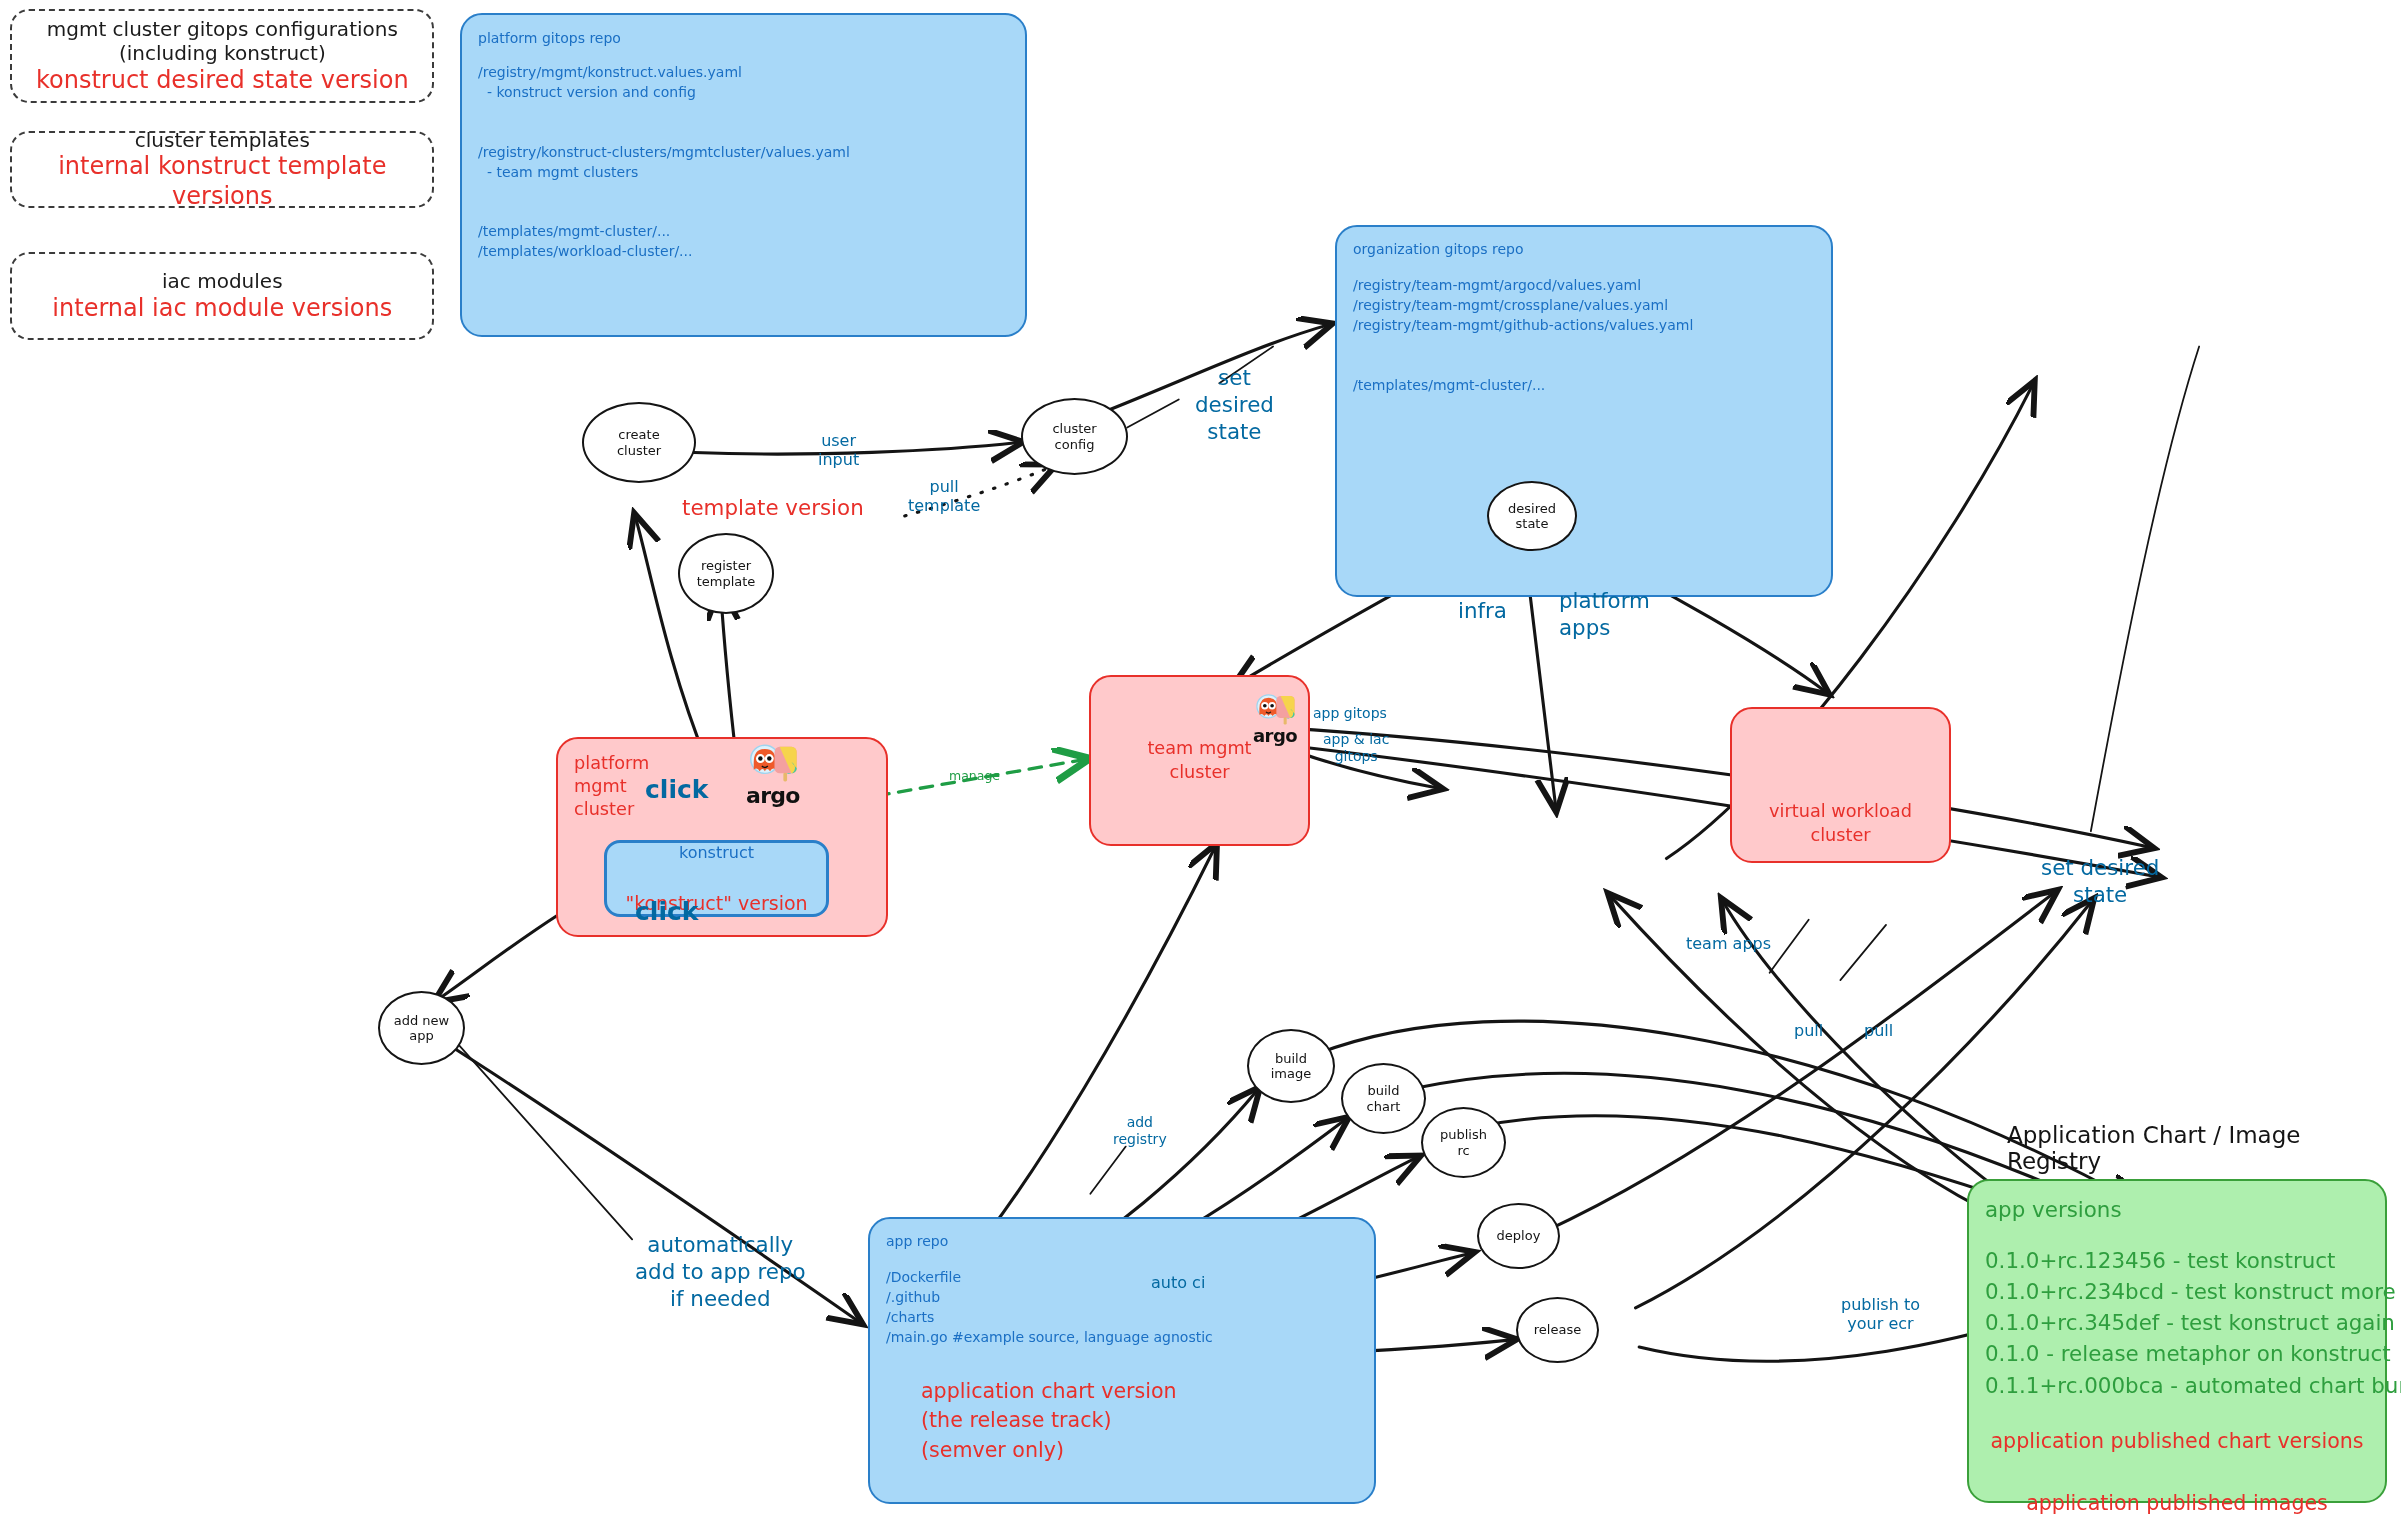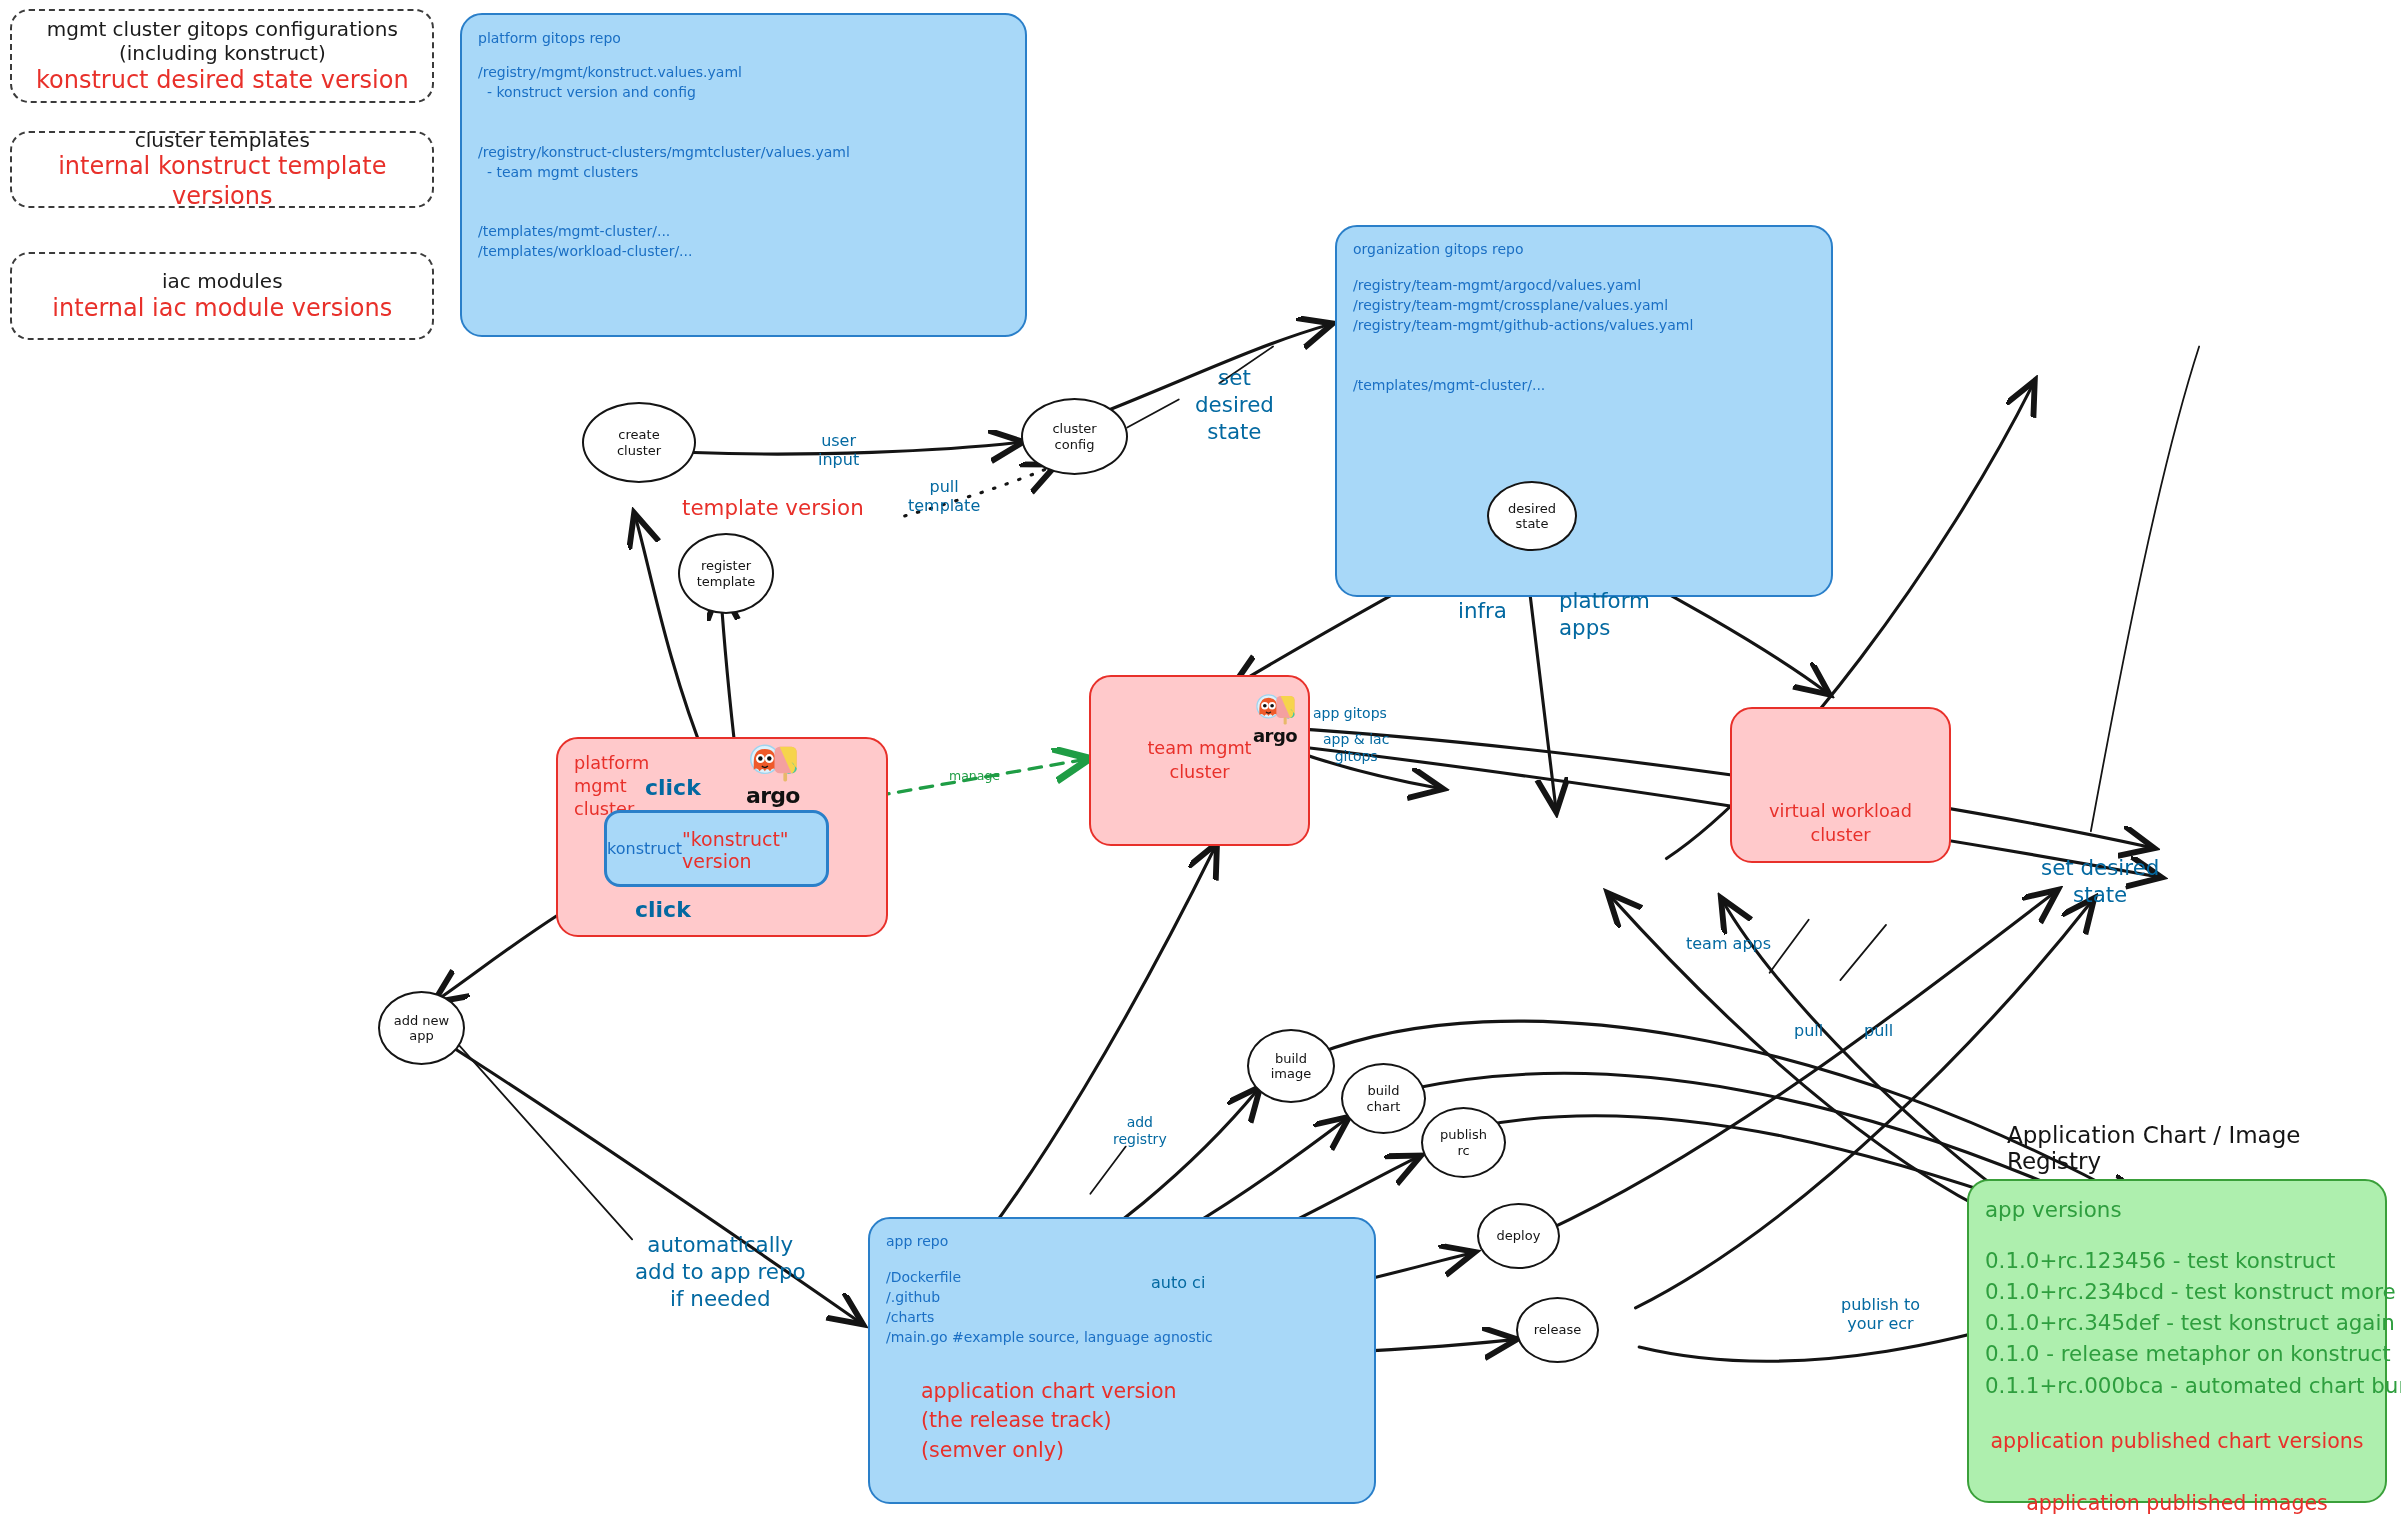--- a/index.html
+++ b/index.html
@@ -31,21 +31,21 @@
   
   .circ{position:absolute;border:2.9px solid #141414;border-radius:50%;
     background:#fff;display:flex;align-items:center;justify-content:center;
     text-align:center;color:#141414;font-size:13px;line-height:1.18;box-sizing:border-box;}
 
   
   .lbl{position:absolute;color:#0369a1;font-size:16px;line-height:1.2;text-align:center;white-space:pre;}
   .lbl-lg{font-size:21.4px;line-height:1.25;}
   .lbl-red{color:#e8302a;}
   .lbl-green{color:#1f9d45;font-size:12.5px;}
-  .lbl-xl{font-size:22px;font-weight:600;}
+  .lbl-xl{font-size:25px;font-weight:600;}
   .lbl-sm{font-size:14px;}
 
   .argo-wrap{position:absolute;display:flex;flex-direction:column;align-items:center;}
   .argo-word{font-size:22px;font-weight:700;color:#111;letter-spacing:-0.7px;line-height:1;margin-top:1.5px;}
 
   .reg-title{position:absolute;color:#141414;font-size:23px;}
 </style>
 </head>
 <body>
 
@@ -171,21 +171,21 @@
 
 
 /templates/mgmt-cluster/...</div>
   </div>
 
   <div class="node panel panel-pink" style="left:556px;top:737px;width:332px;height:200px;">
     <div class="t-red" style="font-size:17.7px;line-height:1.3;">platform
 mgmt
 cluster</div>
   </div>
-  <div class="node panel-blue-inner" style="left:604px;top:810px;width:225px;height:77px;display:flex;align-items:center;justify-content:space-between;">
+  <div class="node panel-blue-inner" style="left:604px;top:840px;width:225px;height:77px;display:flex;flex-direction:column;align-items:center;justify-content:space-between;">
     <div style="color:#1a6fc4;font-size:16px;">konstruct</div>
     <div style="color:#e8302a;font-size:19px;margin-top:2.9px;">"konstruct" version</div>
   </div>
   <div class="argo-wrap" style="left:746px;top:743px;">
     <svg width="52" height="40" viewBox="0 0 70 54">
       <circle cx="24" cy="22" r="19" fill="#dff1fb" stroke="#9fd4ef" stroke-width="2"></circle>
       <path d="M9 26 Q9 8 24 8 Q39 8 39 26 L39 36 Q34 32 31 38 Q27 32 24 38 Q21 32 17 38 Q14 32 9 36 Z" fill="#ef5a2a"></path>
       <circle cx="18" cy="21" r="6" fill="#fff"></circle>
         <circle cx="30" cy="21" r="6" fill="#fff"></circle>
       <circle cx="18" cy="21" r="3" fill="#111"></circle>

